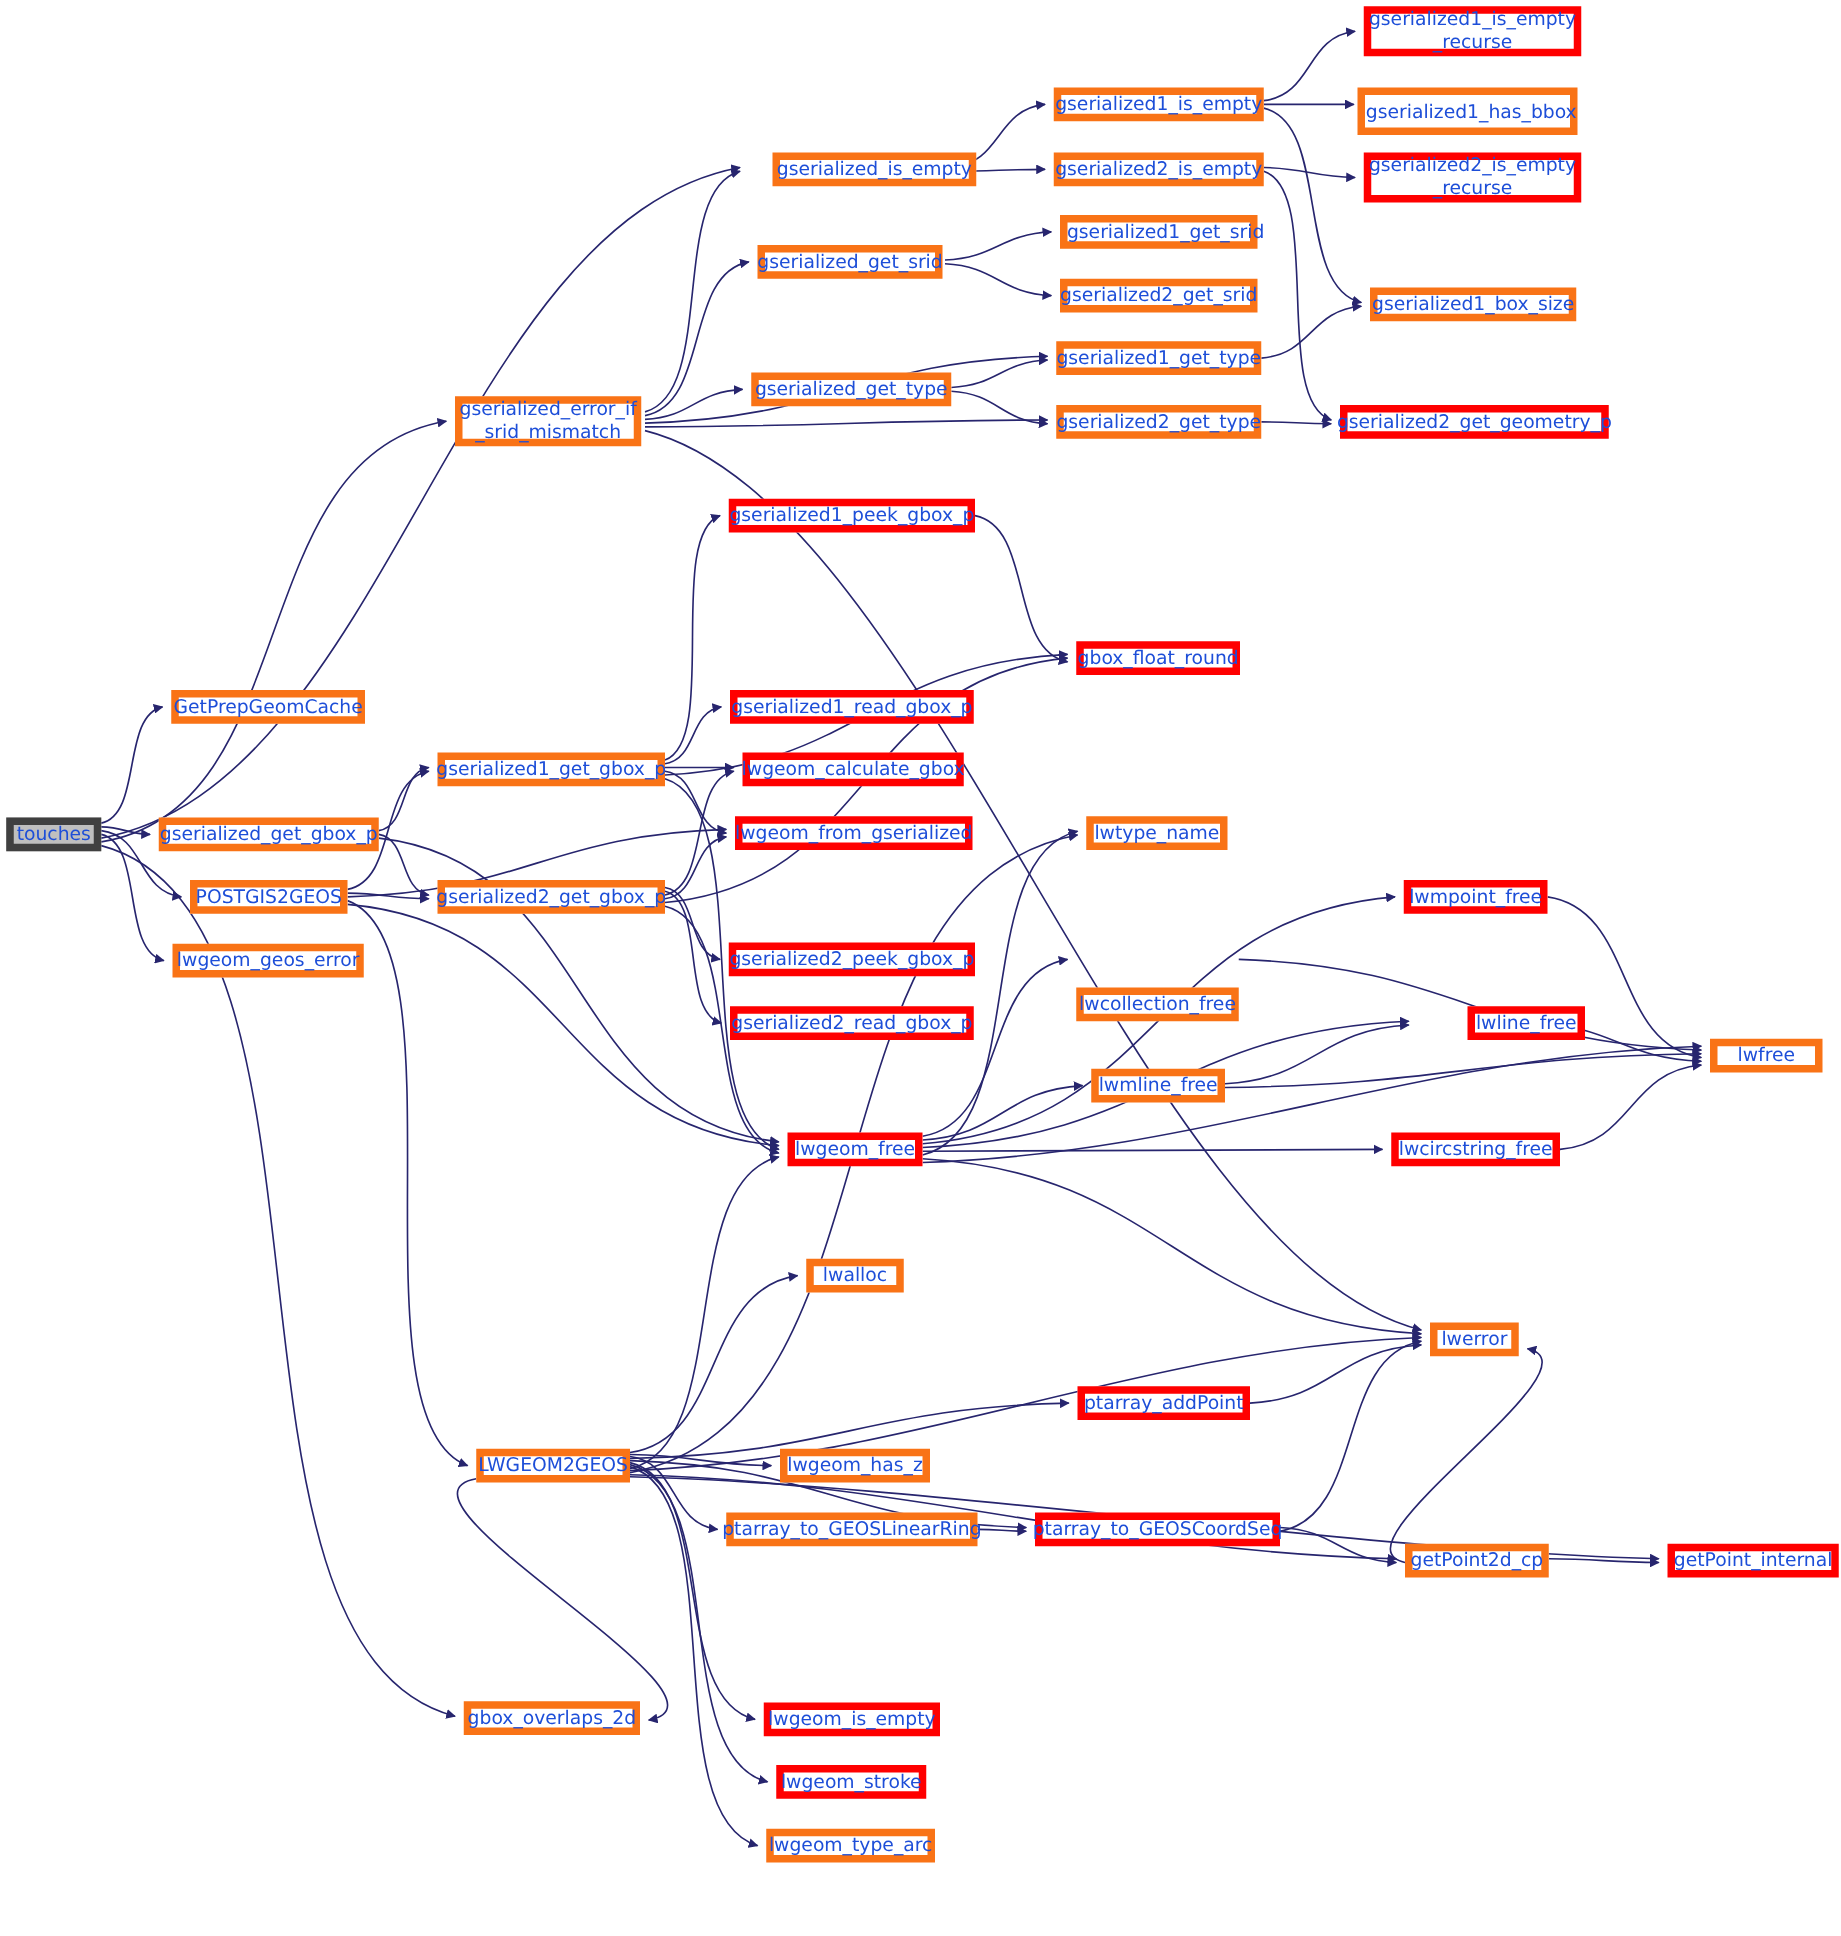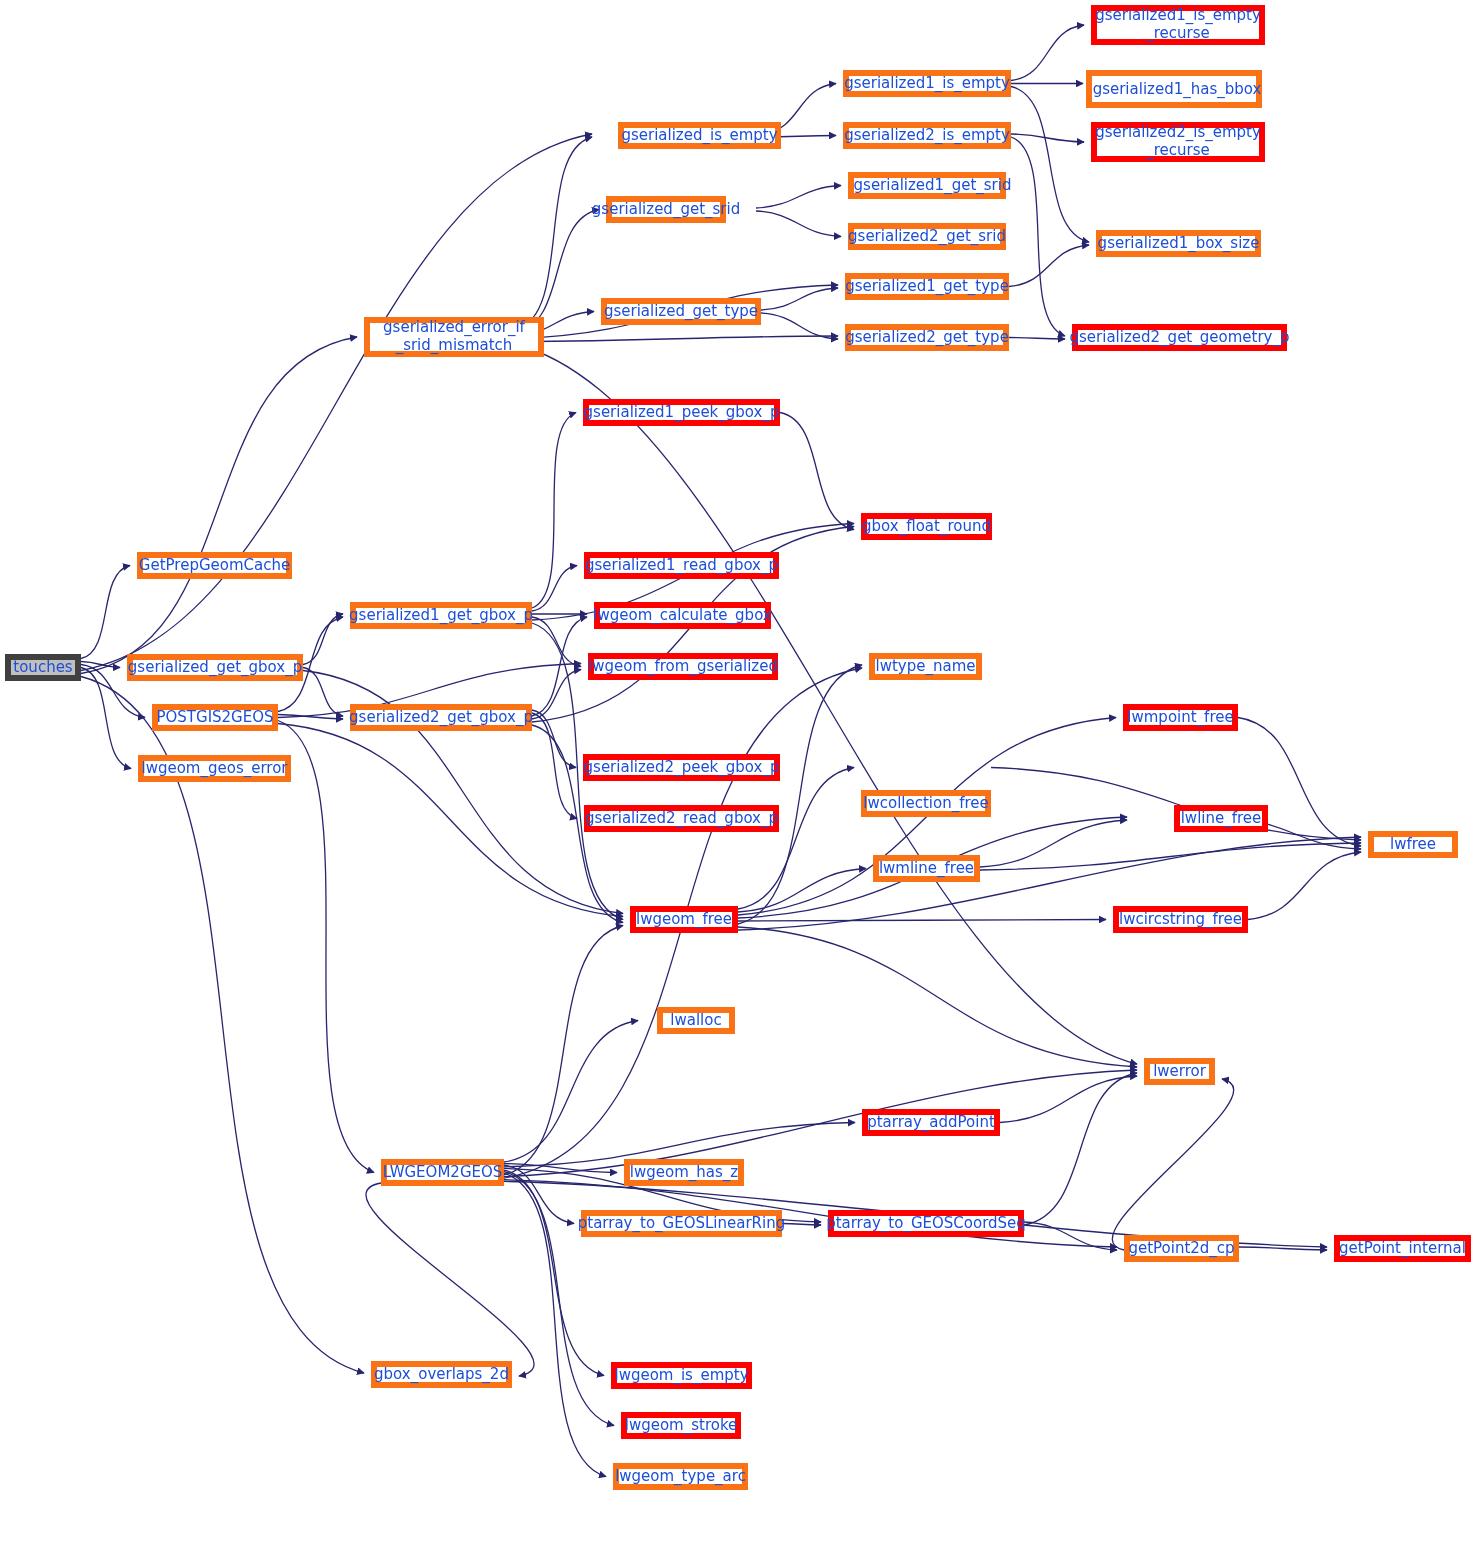--- a/index.html
+++ b/index.html
@@ -132,37 +132,37 @@
         <path d="M 1239 1247 C 1278.96 1247.24, 1287.04 1249.76, 1327 1250" marker-end="url(#arrow)"></path>
         <path d="M 1124 1250 C 1059.38 1236.32, 1286.62 1092.68, 1222 1079" marker-end="url(#arrow)"></path>
       </g>
   </svg>
   <div id="node-layer">
       <div class="node root" style="left: 5px; top: 654px; width: 76px; height: 27px;"><span>touches</span></div>
       <div class="node" style="left: 137px; top: 552px; width: 155px; height: 27px;"><span>GetPrepGeomCache</span></div>
       <div class="node" style="left: 127px; top: 654px; width: 176px; height: 27px;"><span>gserialized_get_gbox_p</span></div>
       <div class="node" style="left: 152px; top: 704px; width: 126px; height: 27px;"><span>POSTGIS2GEOS</span></div>
       <div class="node" style="left: 138px; top: 755px; width: 153px; height: 27px;"><span>lwgeom_geos_error</span></div>
-      <div class="node two-line" style="left: 364px; top: 317px; width: 180px; height: 40px;"><span>gserialized_error_if
+      <div class="node two-line" style="left: 364px; top: 317px; width: 149px; height: 40px;"><span>gserialized_error_if
 _srid_mismatch</span></div>
       <div class="node" style="left: 350px; top: 602px; width: 182px; height: 27px;"><span>gserialized1_get_gbox_p</span></div>
       <div class="node" style="left: 350px; top: 704px; width: 182px; height: 27px;"><span>gserialized2_get_gbox_p</span></div>
       <div class="node" style="left: 381px; top: 1159px; width: 123px; height: 27px;"><span>LWGEOM2GEOS</span></div>
       <div class="node" style="left: 371px; top: 1361px; width: 141px; height: 27px;"><span>gbox_overlaps_2d</span></div>
       <div class="node" style="left: 618px; top: 122px; width: 163px; height: 27px;"><span>gserialized_is_empty</span></div>
-      <div class="node" style="left: 606px; top: 196px; width: 120px; height: 27px;"><span>gserialized_get_srid</span></div>
+      <div class="node" style="left: 606px; top: 196px; width: 148px; height: 27px;"><span>gserialized_get_srid</span></div>
       <div class="node" style="left: 601px; top: 298px; width: 160px; height: 27px;"><span>gserialized_get_type</span></div>
       <div class="node red" style="left: 583px; top: 399px; width: 197px; height: 27px;"><span>gserialized1_peek_gbox_p</span></div>
       <div class="node red" style="left: 584px; top: 552px; width: 195px; height: 27px;"><span>gserialized1_read_gbox_p</span></div>
       <div class="node red" style="left: 594px; top: 602px; width: 177px; height: 27px;"><span>lwgeom_calculate_gbox</span></div>
       <div class="node red" style="left: 588px; top: 653px; width: 190px; height: 27px;"><span>lwgeom_from_gserialized</span></div>
       <div class="node red" style="left: 583px; top: 754px; width: 197px; height: 27px;"><span>gserialized2_peek_gbox_p</span></div>
       <div class="node red" style="left: 584px; top: 805px; width: 195px; height: 27px;"><span>gserialized2_read_gbox_p</span></div>
       <div class="node red" style="left: 630px; top: 906px; width: 108px; height: 27px;"><span>lwgeom_free</span></div>
-      <div class="node" style="left: 645px; top: 1007px; width: 78px; height: 27px; margin-left: 12px;"><span>lwalloc</span></div>
+      <div class="node" style="left: 645px; top: 1007px; width: 78px; height: 27px;"><span>lwalloc</span></div>
       <div class="node" style="left: 624px; top: 1159px; width: 120px; height: 27px;"><span>lwgeom_has_z</span></div>
       <div class="node" style="left: 581px; top: 1210px; width: 201px; height: 27px;"><span>ptarray_to_GEOSLinearRing</span></div>
       <div class="node red" style="left: 611px; top: 1362px; width: 141px; height: 27px;"><span>lwgeom_is_empty</span></div>
       <div class="node red" style="left: 621px; top: 1412px; width: 120px; height: 27px;"><span>lwgeom_stroke</span></div>
       <div class="node" style="left: 613px; top: 1463px; width: 135px; height: 27px;"><span>lwgeom_type_arc</span></div>
       <div class="node" style="left: 843px; top: 70px; width: 168px; height: 27px;"><span>gserialized1_is_empty</span></div>
       <div class="node" style="left: 843px; top: 122px; width: 168px; height: 27px;"><span>gserialized2_is_empty</span></div>
       <div class="node" style="left: 848px; top: 172px; width: 158px; height: 27px; padding-left: 16px;"><span>gserialized1_get_srid</span></div>
       <div class="node" style="left: 848px; top: 223px; width: 158px; height: 27px;"><span>gserialized2_get_srid</span></div>
       <div class="node" style="left: 845px; top: 273px; width: 164px; height: 27px;"><span>gserialized1_get_type</span></div>

